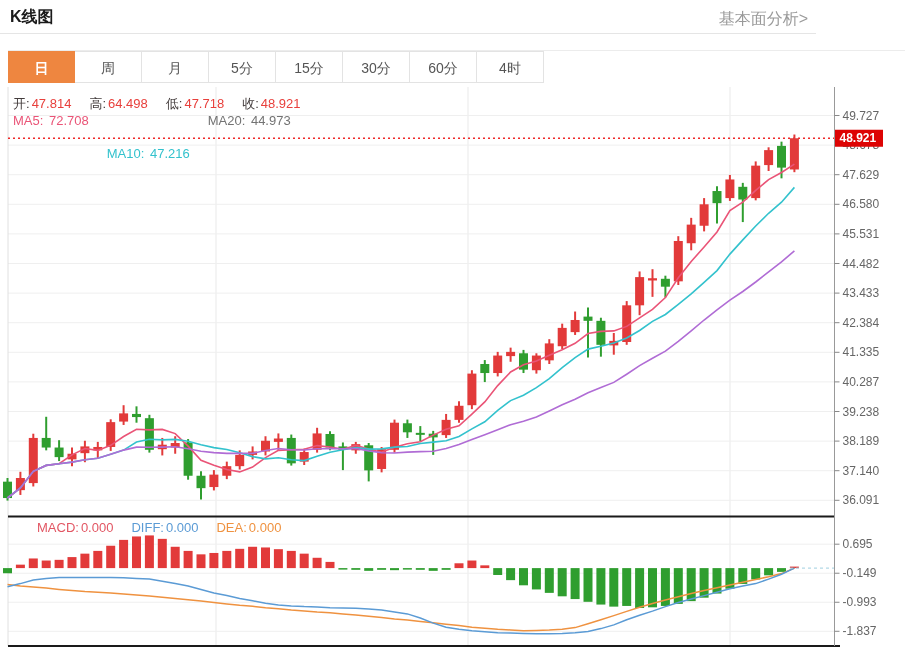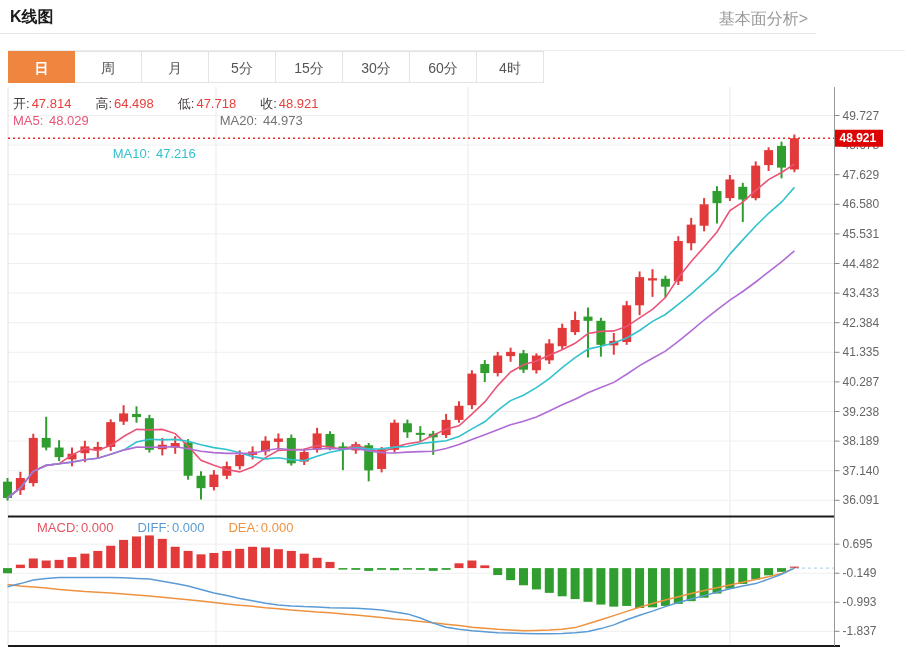--- a/index.html
+++ b/index.html
@@ -12,21 +12,21 @@
   .title{position:absolute;left:10px;top:7px;font-size:16px;font-weight:bold;color:#1a1a1a;}
   .analysis-link{position:absolute;right:8px;top:9px;font-size:16px;color:#999;text-decoration:none;cursor:pointer;}
   
   .tabbar{position:absolute;left:8px;top:50px;right:6px;height:33px;
           display:flex;border-top:1px solid #ececec;}
   .tab{width:67px;height:32px;line-height:32px;text-align:center;font-size:14px;color:#555;
        background:#fff;border:1px solid #e3e3e3;border-left:none;cursor:pointer;box-sizing:border-box;}
   .tab:nth-child(1){border-left:1px solid #e3e3e3;}
   .tab.active{background:#ee8640;border-color:#ee8640;color:#fff;font-weight:bold;}
   
-  .inforow{position:absolute;display:flex;gap:24px;font-size:13px;white-space:nowrap;}
+  .inforow{position:absolute;display:flex;gap:18px;font-size:13px;white-space:nowrap;}
   .row-ohlc{left:13px;top:95px;}
   .row-ma{left:13px;top:113px;}
   .row-macd{left:17px;top:520px;margin-left:20px;}
   .inforow .lab{color:#433c3c;}
   .inforow .val{color:#e8403c;margin-left:2px;}
   .ma5{color:#ea5477;} .ma10{color:#33c2cd;margin-top:33px;} .ma20{color:#737373;}
   .macd-m{color:#e25663;} .macd-d{color:#5b9bd5;} .macd-e{color:#ef9240;}
   .ma-item .val,.macd-item .val{color:inherit;}
   svg{display:block;}
 </style>
@@ -327,21 +327,21 @@
 </div>
 
 <div class="inforow row-ohlc">
   <span><span class="lab">开:</span><span class="val">47.814</span></span>
   <span><span class="lab">高:</span><span class="val">64.498</span></span>
   <span><span class="lab">低:</span><span class="val">47.718</span></span>
   <span><span class="lab">收:</span><span class="val">48.921</span></span>
 </div>
 
 <div class="inforow row-ma">
-  <span class="ma-item ma5"><span>MA5:</span> <span class="val">48.029</span></span>
+  <span class="ma-item ma5"><span>MA5:</span> <span class="val">72.708</span></span>
   <span class="ma-item ma10"><span>MA10:</span> <span class="val">47.216</span></span>
   <span class="ma-item ma20"><span>MA20:</span> <span class="val">44.973</span></span>
 </div>
 
 <div class="inforow row-macd">
   <span class="macd-item macd-m"><span>MACD:</span><span class="val">0.000</span></span>
   <span class="macd-item macd-d"><span>DIFF:</span><span class="val">0.000</span></span>
   <span class="macd-item macd-e"><span>DEA:</span><span class="val">0.000</span></span>
 </div>
 

